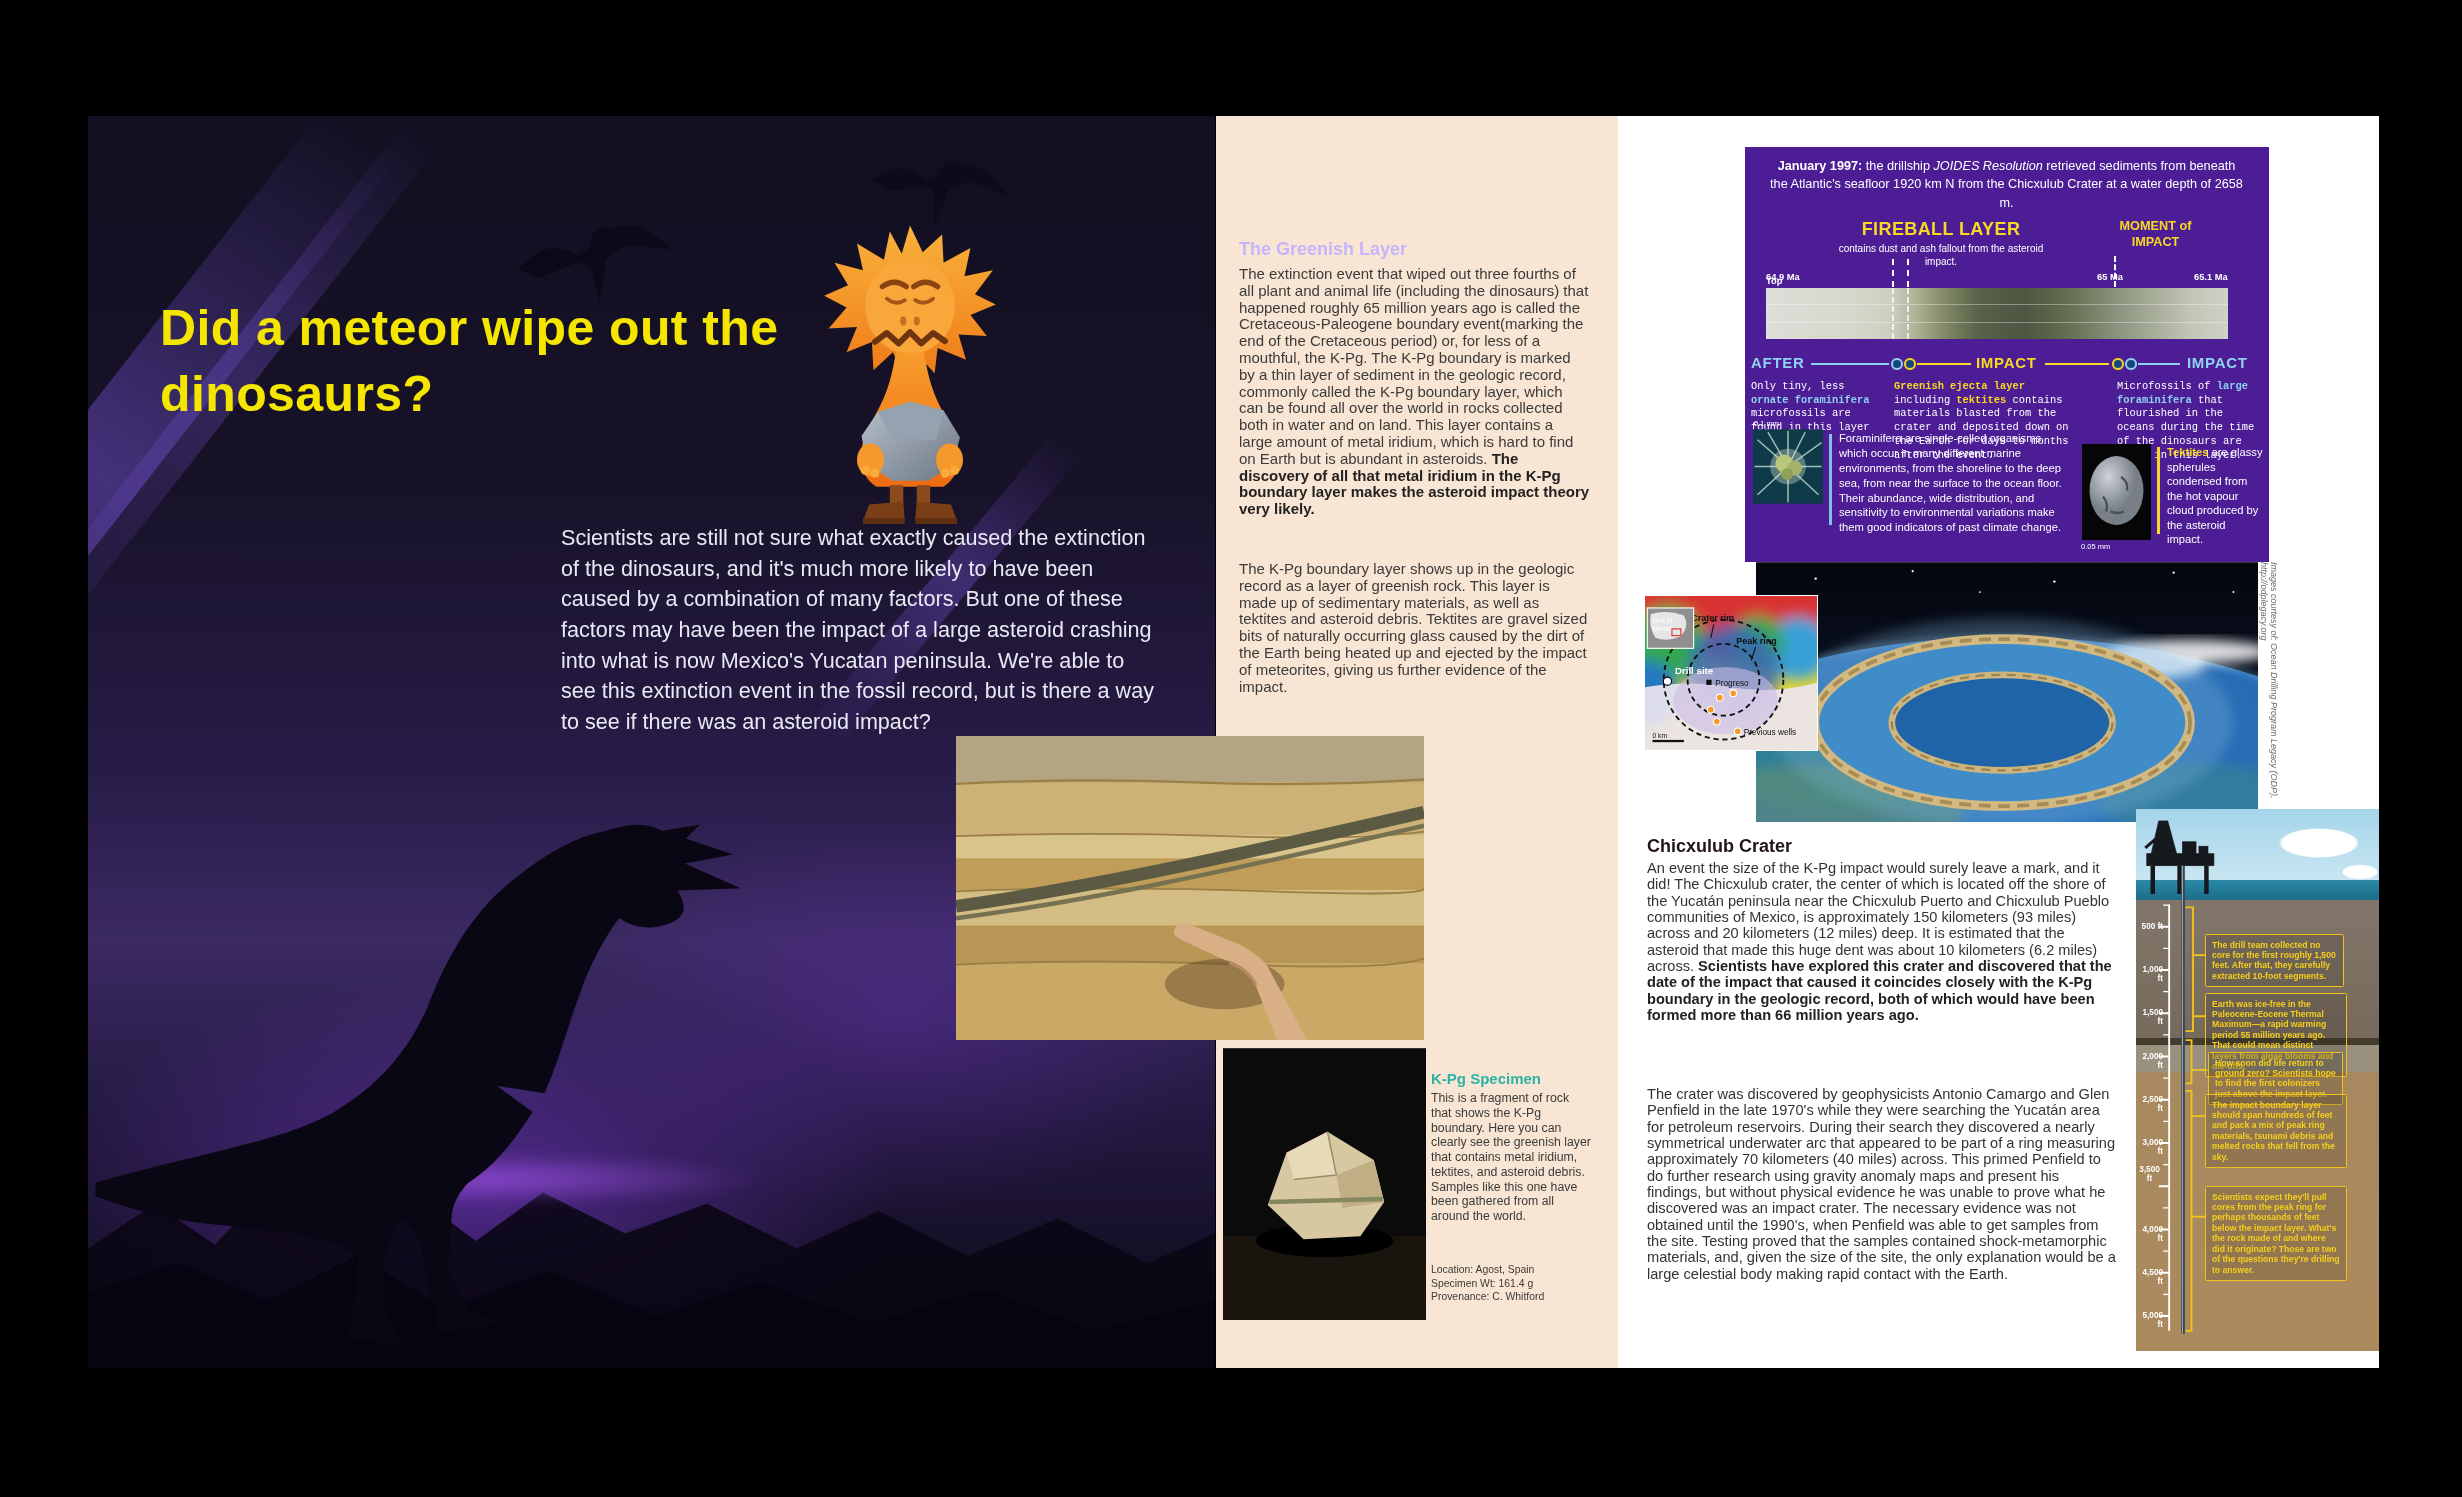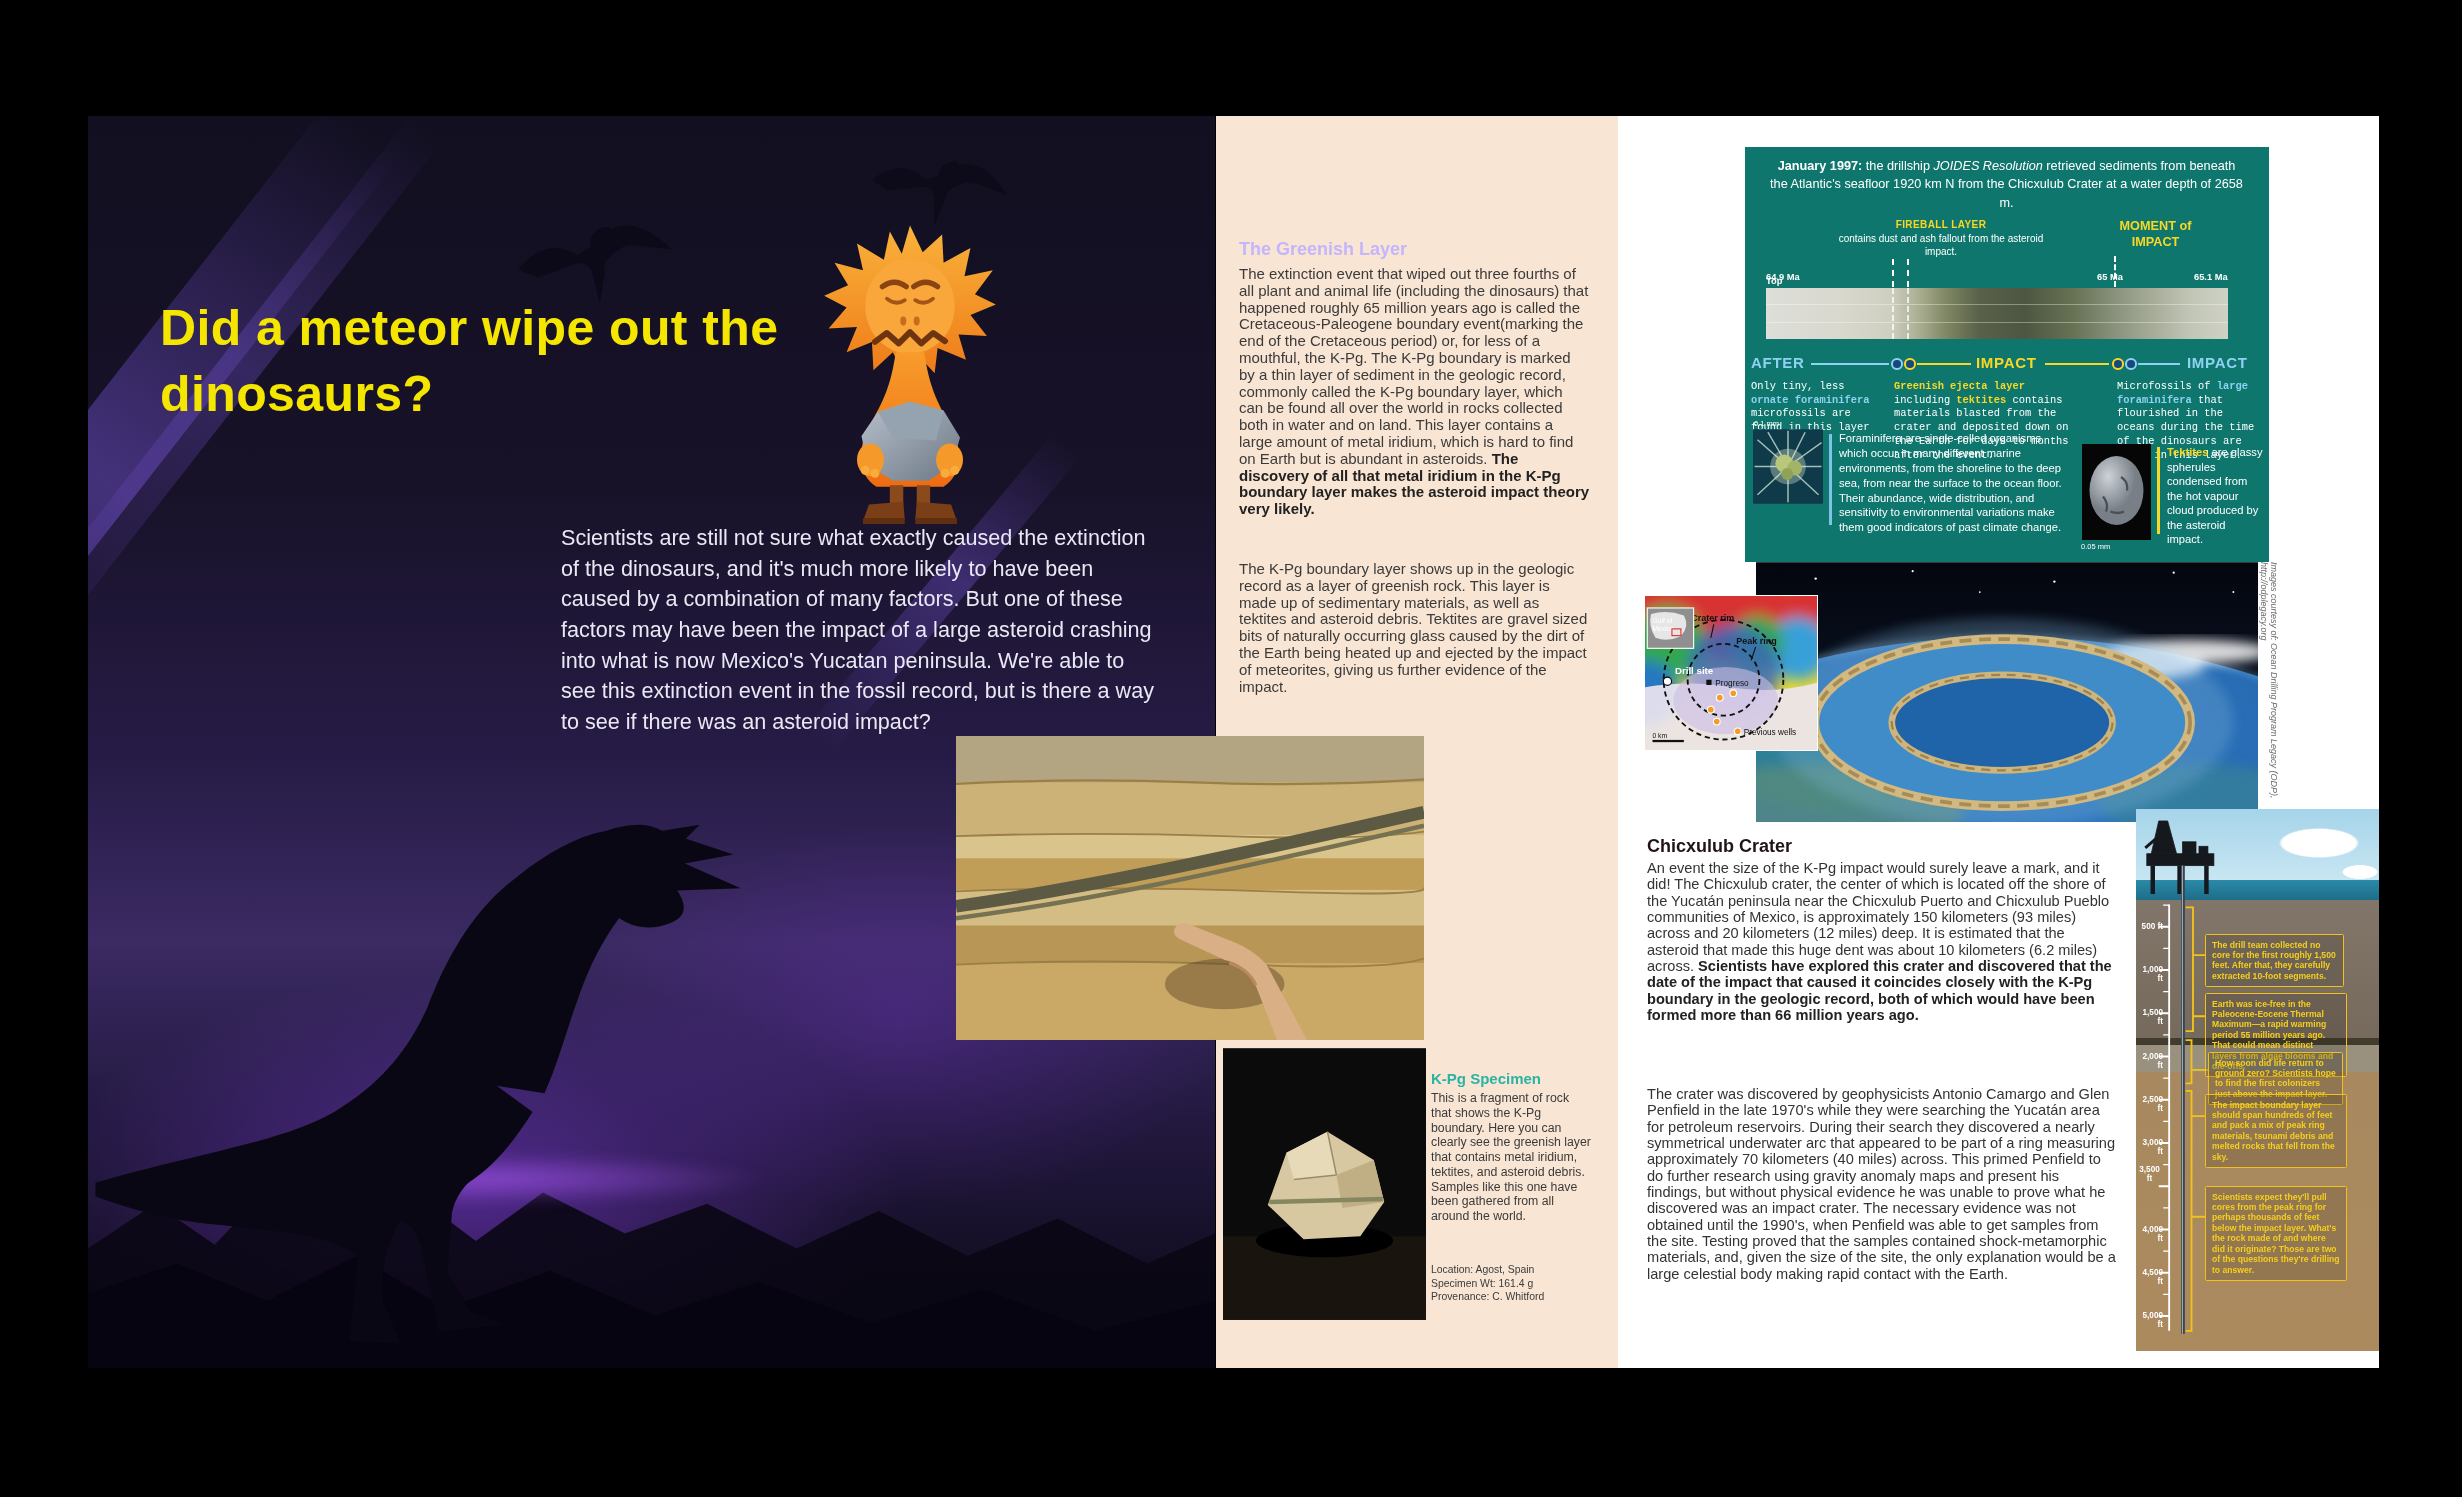--- a/index.html
+++ b/index.html
@@ -23,25 +23,25 @@
   #greenish-heading{left:1239px;top:239px;font-size:18px;font-weight:700;color:#c4b5fd;}
   #greenish-body{left:1239px;top:266px;width:351px;font-size:15px;line-height:1.12;color:#3b3b3b;}
   #greenish-body b,#chicxulub-p1 b{font-weight:700;color:#222;}
   #greenish-para2{left:1239px;top:561px;width:351px;font-size:15px;line-height:1.12;color:#3b3b3b;}
   #specimen-heading{left:1431px;top:1070px;font-size:15px;font-weight:700;color:#2bb3a3;}
   #specimen-body{left:1431px;top:1091px;width:160px;font-size:12.3px;line-height:1.2;color:#3b3b3b;}
   #specimen-meta{left:1431px;top:1263px;width:164px;font-size:10.4px;line-height:1.32;color:#3b3b3b;}
   
   #white-panel{left:1618px;top:116px;width:761px;height:1252px;background:#ffffff;}
   
-  #info-panel{left:1745px;top:147px;width:524px;height:415px;background:#0f766e;overflow:hidden;color:#fff;}
+  #info-panel{left:1745px;top:147px;width:524px;height:415px;background:#4c1d95;overflow:hidden;color:#fff;}
   #info-header{left:25px;top:9.7px;width:473px;font-size:12.7px;line-height:1.45;text-align:center;color:#fff;}
   #info-header b{font-weight:700;} #info-header i{font-style:italic;}
   #fireball-block{left:88px;top:72px;width:216px;text-align:center;}
-  #fireball-title{font-size:10px;font-weight:700;color:#f8d823;letter-spacing:0.4px;}
+  #fireball-title{font-size:18px;font-weight:700;color:#f8d823;letter-spacing:0.4px;}
   #fireball-caption{font-size:10px;line-height:1.3;color:#fff;margin-top:2.2px;}
   #moment-block{left:351px;top:72px;width:119px;text-align:center;font-size:12.7px;font-weight:700;color:#f8d823;line-height:1.25;}
   .vdash{position:absolute;width:0;border-left:2.2px dashed #fff;}
   #core-strip{left:21px;top:141px;width:462px;height:51px;
     background:linear-gradient(90deg,#dededa 0%,#d8d8ce 16%,#cfcfc0 27%,#aaaf92 33%,#7f8763 39%,#59614a 46%,#4d5641 56%,#667052 66%,#87907a 75%,#a7ad99 84%,#c2c6b6 92%,#ced1c5 100%);}
   #core-strip .seam{position:absolute;left:0;right:0;height:0.7px;background:rgba(255,255,255,.35);}
   .core-label{position:absolute;font-size:9.3px;font-weight:700;color:#fff;}
   .tl-label{position:absolute;top:207px;font-size:15px;font-weight:700;letter-spacing:0.7px;}
   .tl-line{position:absolute;top:216px;height:2.2px;}
   .tl-circle{position:absolute;top:211px;width:7.5px;height:7.5px;border-radius:50%;background:#17497f;}

